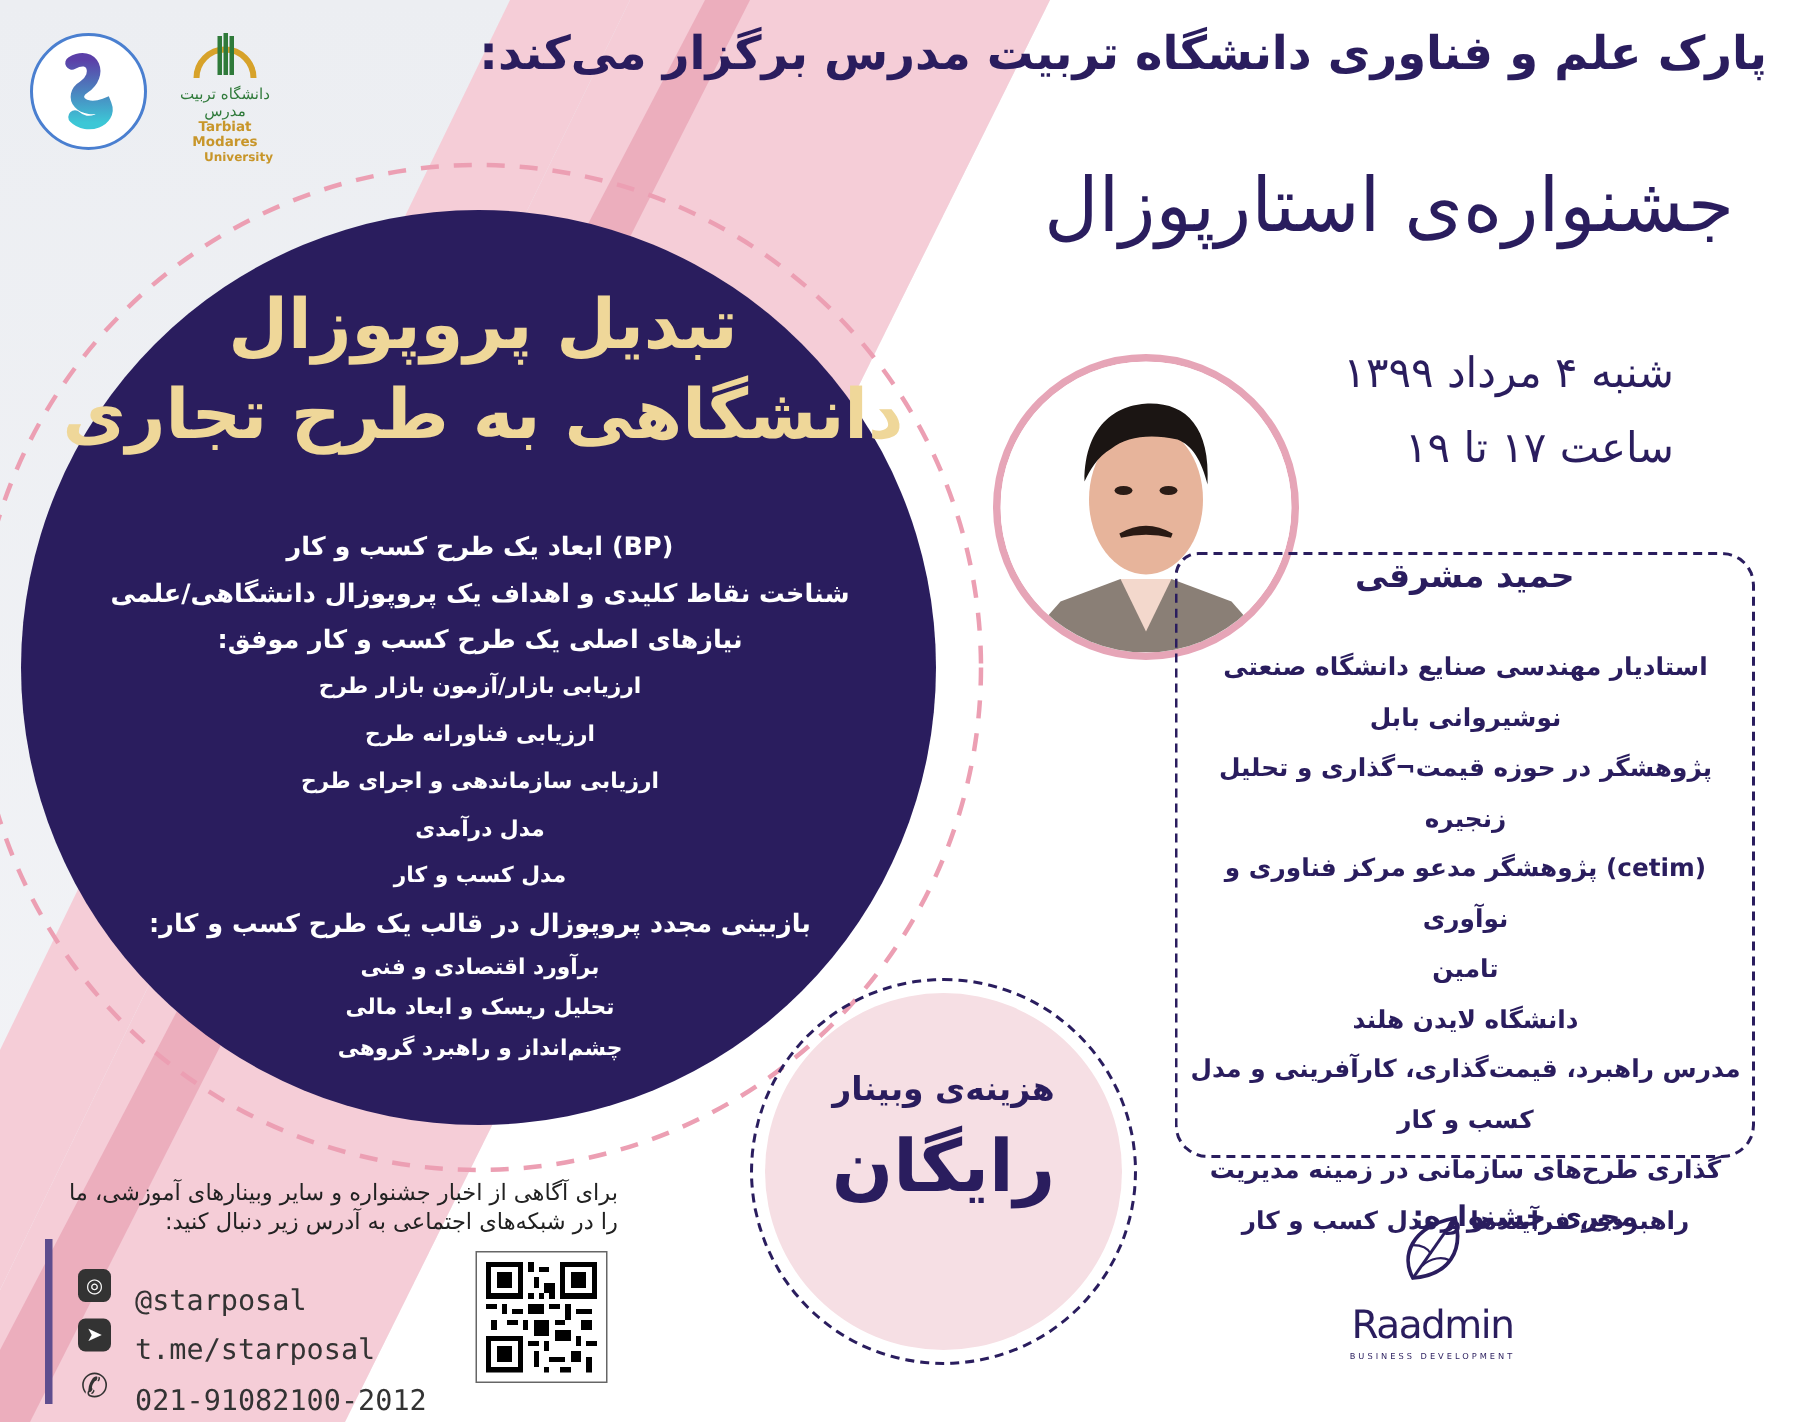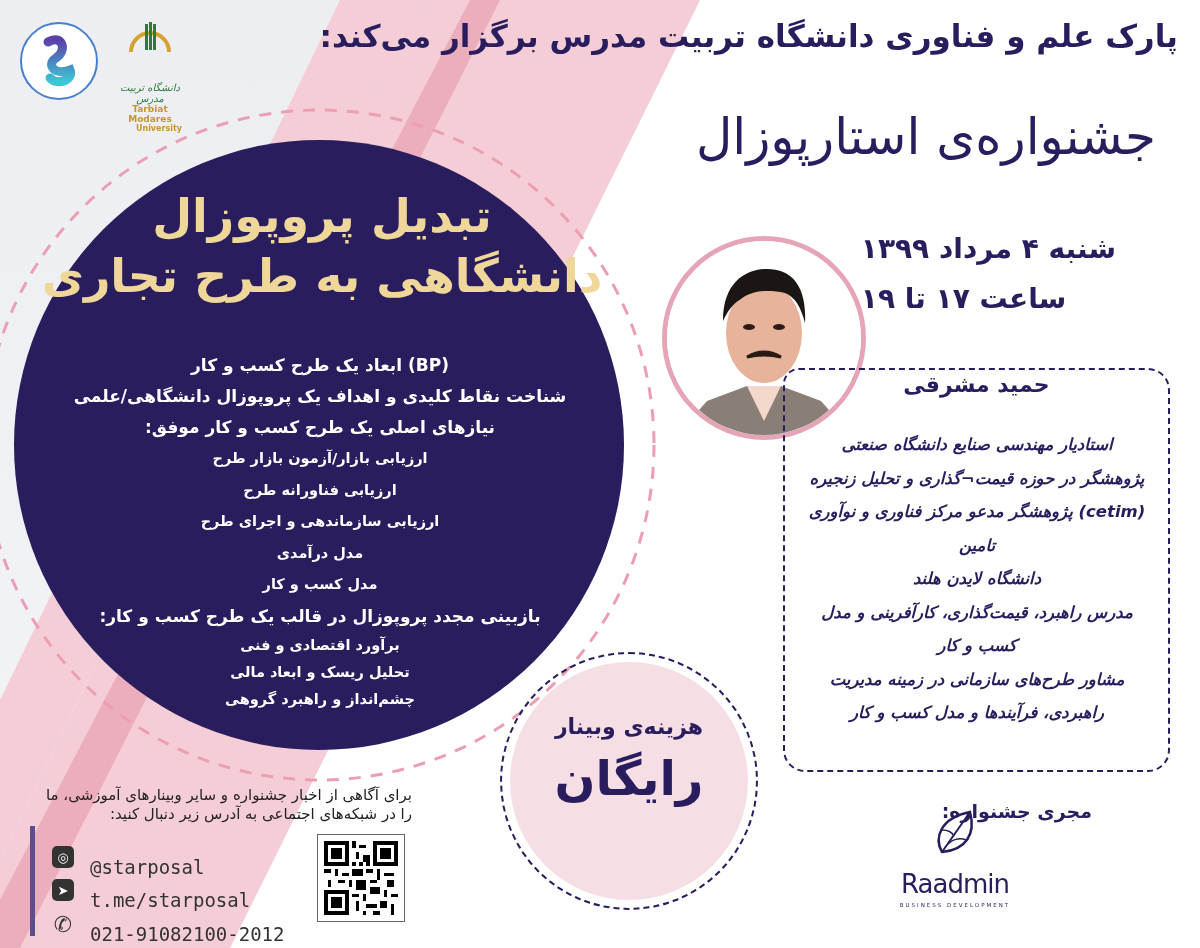--- a/index.html
+++ b/index.html
@@ -3,31 +3,31 @@
   <meta charset="utf-8">
   <style>
     * { box-sizing: border-box; margin: 0; padding: 0; }
     body { width: 1200px; height: 948px; overflow: hidden; background: #eef0f4; font-family: "DejaVu Sans", sans-serif; }
     .poster { position: relative; width: 1200px; height: 948px; overflow: hidden; background: linear-gradient(180deg, #eceef2 0%, #f3f4f7 100%); }
     .right-white { position: absolute; left: 0; top: 0; width: 1200px; height: 948px; }
     .main-circle { position: absolute; left: 14px; top: 140px; width: 610px; height: 610px; border-radius: 50%; background: #2a1d5e; }
     .text-rtl { direction: rtl; unicode-bidi: embed; }
     .h-top { position: absolute; right: 22px; top: 18px; font-size: 31px; font-weight: bold; color: #2a1d5e; white-space: nowrap; text-align: right; }
     .h-festival { position: absolute; right: 44px; top: 108px; font-size: 50px; color: #2a1d5e; white-space: nowrap; }
-    .date { position: absolute; right: 84px; top: 224px; font-size: 28px; font-weight: bold; color: #2a1d5e; line-height: 50px; text-align: left; }
+    .date { position: absolute; right: 84px; top: 224px; font-size: 28px; font-weight: normal; color: #2a1d5e; line-height: 50px; text-align: right; }
     .logo { position: absolute; }
     .main-title { position: absolute; left: 24px; top: 186px; width: 596px; text-align: center; color: #efd799; font-size: 46px; font-weight: bold; line-height: 60px; }
     .bullets { position: absolute; left: 40px; top: 350px; width: 560px; text-align: center; color: #ffffff; font-weight: bold; }
     .bullets .l { font-size: 16px; line-height: 31px; }
     .bullets .l.big { font-size: 17px; }
     .bullets .l.sm { font-size: 14.5px; line-height: 31.5px; }
     .photo-wrap { position: absolute; left: 662px; top: 236px; width: 204px; height: 204px; border-radius: 50%; border: 5px solid #e6a5b7; background: #fff; overflow: hidden; }
     .bio { position: absolute; left: 783px; top: 368px; width: 387px; height: 404px; border: 2px dashed #2a1d5e; border-radius: 16px 22px 22px 22px; }
     .bio-name { position: absolute; left: 783px; top: 372px; width: 387px; text-align: center; font-size: 22px; font-weight: bold; color: #2a1d5e; }
-    .bio-lines { position: absolute; left: 790px; top: 428px; width: 374px; text-align: center; font-size: 16.5px; font-weight: bold; color: #2a1d5e; line-height: 33.5px; font-style: italic; }
+    .bio-lines { position: absolute; left: 790px; top: 428px; width: 374px; text-align: center; font-size: 16.5px; font-weight: bold; color: #2a1d5e; line-height: 33.5px; }
     .fee-circle { position: absolute; left: 510px; top: 662px; width: 238px; height: 238px; border-radius: 50%; background: #f6dfe4; }
     .fee-ring { position: absolute; left: 500px; top: 652px; width: 258px; height: 258px; border-radius: 50%; border: 2px dashed #2a1d5e; }
     .fee-label { position: absolute; left: 510px; top: 714px; width: 238px; text-align: center; font-size: 22px; font-weight: bold; color: #2a1d5e; }
     .fee-value { position: absolute; left: 510px; top: 750px; width: 238px; text-align: center; font-size: 48px; font-weight: bold; color: #2a1d5e; letter-spacing: 4px; }
     .follow { position: absolute; left: 40px; top: 786px; width: 372px; text-align: right; font-size: 15px; color: #222; line-height: 19px; }
     .vbar { position: absolute; left: 30px; top: 826px; width: 5px; height: 110px; background: #5e4d8e; }
     .contact-row { position: absolute; left: 52px; display: flex; align-items: center; gap: 16px; }
     .contact-row .ic { width: 22px; height: 22px; border-radius: 5px; background: #333; color: #fff; display: flex; align-items: center; justify-content: center; font-size: 13px; }
     .contact-row .tx { font-family: "DejaVu Sans Mono", monospace; font-size: 19px; color: #333; margin-top: 20px; }
     .qr { position: absolute; left: 317px; top: 834px; width: 88px; height: 88px; border: 1px solid #666; background: #fff; padding: 6px; }
@@ -67,21 +67,21 @@
         </defs>
     </svg>
   </div>
   <div class="logo" style="left:112px;top:20px;width:76px;height:80px;text-align:center;">
     <svg width="50" height="34" viewBox="0 0 50 34">
       <path d="M6 32 A19 19 0 0 1 44 32" stroke="#d7a22a" stroke-width="4" fill="none"></path>
       <rect x="20" y="4" width="3" height="26" fill="#2f7a3a"></rect>
       <rect x="24" y="2" width="3" height="28" fill="#2f7a3a"></rect>
       <rect x="28" y="4" width="3" height="26" fill="#2f7a3a"></rect>
     </svg>
-    <div class="text-rtl" style="font-size:10px;color:#2f7a3a;font-style:italic;margin-top:24px;">دانشگاه تربیت مدرس</div>
+    <div class="text-rtl" style="font-size:10px;color:#2f7a3a;">دانشگاه تربیت مدرس</div>
     <div style="font-size:9px;color:#c8962a;font-weight:bold;">Tarbiat Modares</div>
     <div style="font-size:8px;color:#c8962a;font-weight:bold;text-align:right;padding-right:6px;">University</div>
   </div>
 
   <div class="h-top text-rtl">پارک علم و فناوری دانشگاه تربیت مدرس برگزار می‌کند:</div>
   <div class="h-festival text-rtl">جشنواره‌ی استارپوزال</div>
   <div class="date text-rtl">
     <div>شنبه ۴ مرداد ۱۳۹۹</div>
     <div>ساعت ۱۷ تا ۱۹</div>
   </div>
@@ -116,27 +116,28 @@
       <ellipse cx="82" cy="86" rx="6" ry="3" fill="#2b1c16"></ellipse>
       <ellipse cx="112" cy="86" rx="6" ry="3" fill="#2b1c16"></ellipse>
       <path d="M80 116 Q97 106 114 116 Q97 112 80 116 Z" fill="#2a1a14" stroke="#2a1a14" stroke-width="3"></path>
     </svg>
   </div>
 
   <div class="bio"></div>
   <div class="bio-name text-rtl">حمید مشرقی</div>
   <div class="bio-lines text-rtl">
     <div>استادیار مهندسی صنایع دانشگاه صنعتی</div>
+    <div>نوشیروانی بابل</div>
     <div>پژوهشگر در حوزه قیمت¬گذاری و تحلیل زنجیره</div>
     <div>(cetim) پژوهشگر مدعو مرکز فناوری و نوآوری</div>
     <div>تامین</div>
     <div>دانشگاه لایدن هلند</div>
     <div>مدرس راهبرد، قیمت‌گذاری، کارآفرینی و مدل</div>
     <div>کسب و کار</div>
-    <div>مشاور طرح‌های سازمانی در زمینه مدیریت</div>
+    <div>گذاری طرح‌های سازمانی در زمینه مدیریت</div>
     <div>راهبردی، فرآیندها و مدل کسب و کار</div>
   </div>
 
   <div class="fee-circle"></div>
   <div class="fee-ring"></div>
   <div class="fee-label text-rtl">هزینه‌ی وبینار</div>
   <div class="fee-value text-rtl">رایگان</div>
 
   <div class="follow text-rtl">
     <div>برای آگاهی از اخبار جشنواره و سایر وبینارهای  آموزشی، ما</div>

